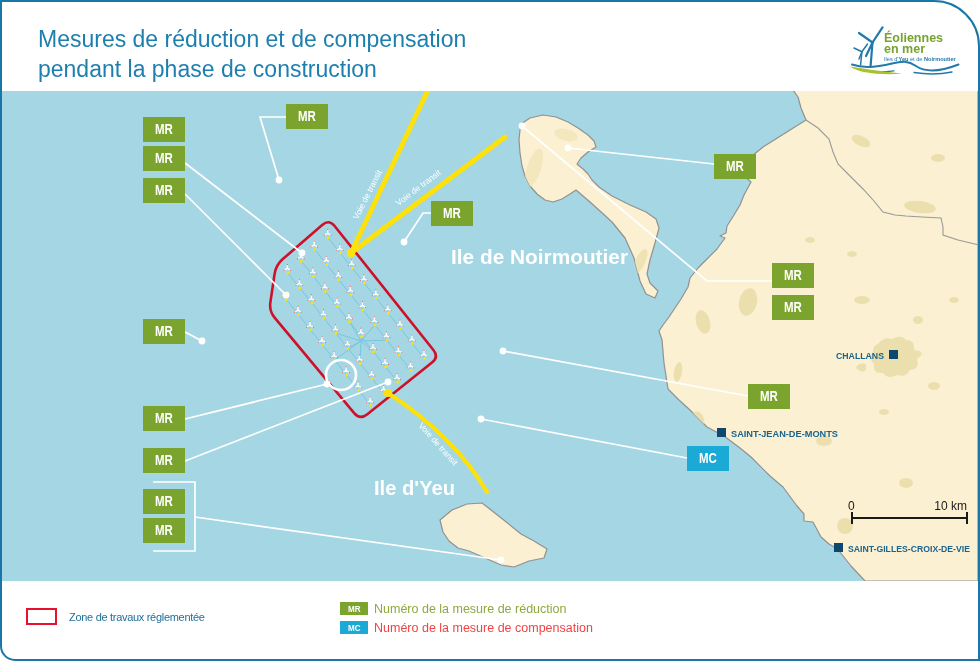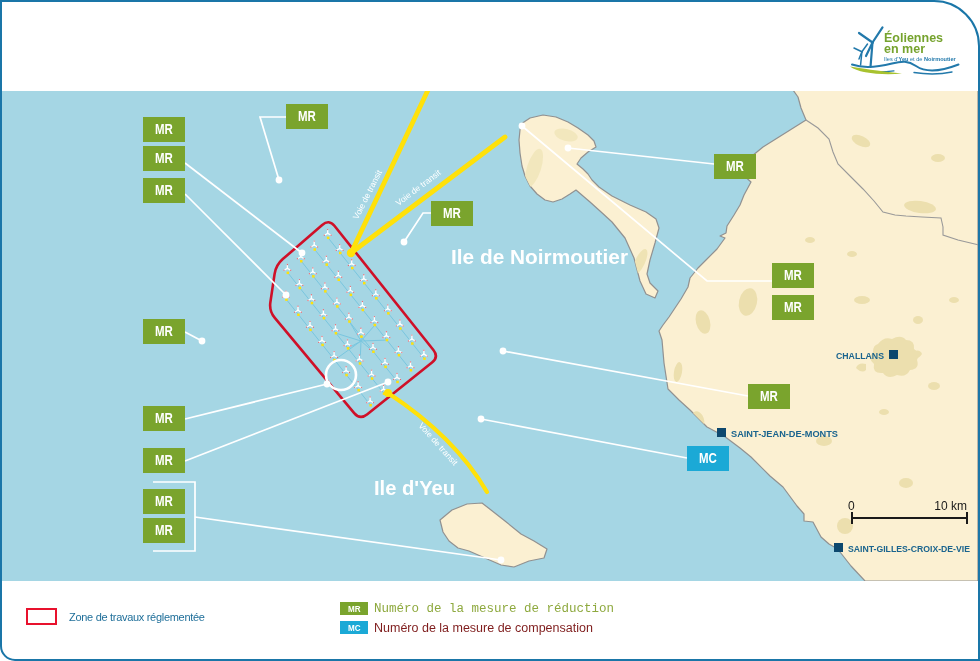--- a/index.html
+++ b/index.html
@@ -14,27 +14,28 @@
 #legend{position:absolute;left:2px;top:581px;width:976px;height:78px;background:#fff;}
 .chip{position:absolute;width:42px;height:25px;background:#7aa42d;color:#fff;font-weight:bold;font-size:14px;text-align:center;line-height:25px;z-index:10;}
 .chip span{display:inline-block;transform:scaleX(0.82);}
 .chip.mc{background:#1ba9d6;}
 #zleg{position:absolute;left:26px;top:608px;width:31px;height:17px;border:2px solid #e8112d;background:#fff;}
 #ztext{position:absolute;left:69px;top:611px;color:#1e6e99;font-size:11px;letter-spacing:-0.3px;}
 .lchip{position:absolute;width:28px;height:13px;color:#fff;font-weight:bold;font-size:9.5px;text-align:center;line-height:13px;}
 .lchip span{display:inline-block;transform:scaleX(0.85);}
 #lmr{left:340px;top:602px;background:#7aa42d;}
 #lmc{left:340px;top:621px;background:#1ba9d6;}
-#ltext1{position:absolute;left:374px;top:602px;color:#8ea93e;font-size:12.5px;font-family:Liberation Mono, monospace;}
-#ltext2{position:absolute;left:374px;top:621px;color:#7f1d1d;font-size:12.5px;}
+#ltext1{position:absolute;left:374px;top:602px;color:#8ea93e;font-size:12.5px;}
+#ltext2{position:absolute;left:374px;top:621px;color:#ef4444;font-size:12.5px;}
 </style>
 </head>
 <body>
 <div id="page">
   <div id="header">
+    <div id="title">Mesures de réduction et de compensation<br>pendant la phase de construction</div>
     <svg id="logo" width="130" height="70" viewBox="0 0 130 70">
 <g stroke="#2279ab" fill="none">
 <g stroke-width="2.2" stroke-linecap="round">
 <line x1="28.5" y1="55" x2="30.5" y2="30.5"></line>
 <line x1="30.5" y1="30.5" x2="40.5" y2="15.3"></line>
 <line x1="30.5" y1="30.5" x2="17" y2="21"></line>
 <line x1="30.5" y1="30.5" x2="24" y2="44"></line>
 </g>
 <g stroke-width="1.5" stroke-linecap="round">
 <line x1="18.6" y1="53" x2="19.9" y2="39.8"></line>

